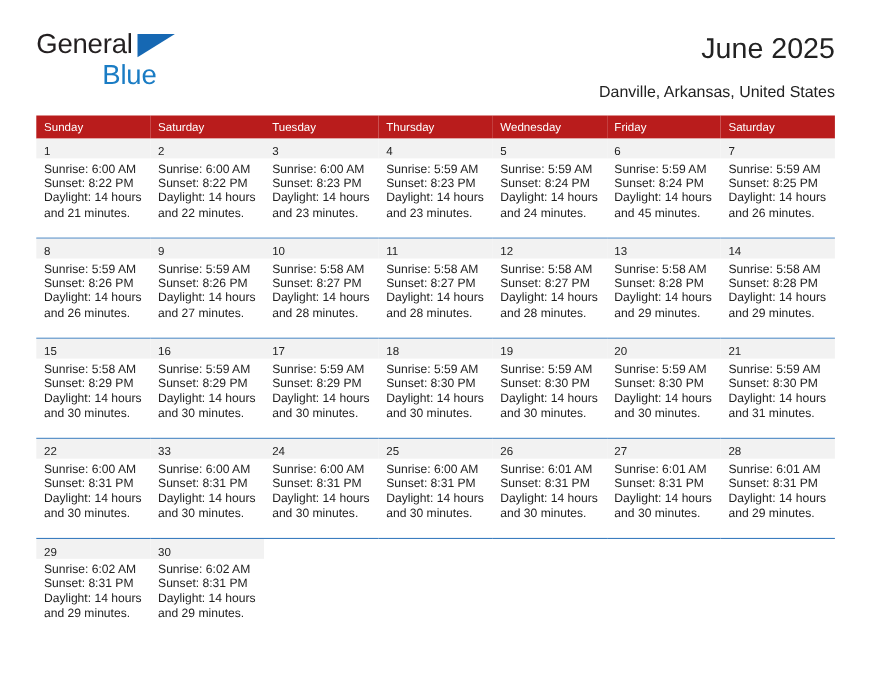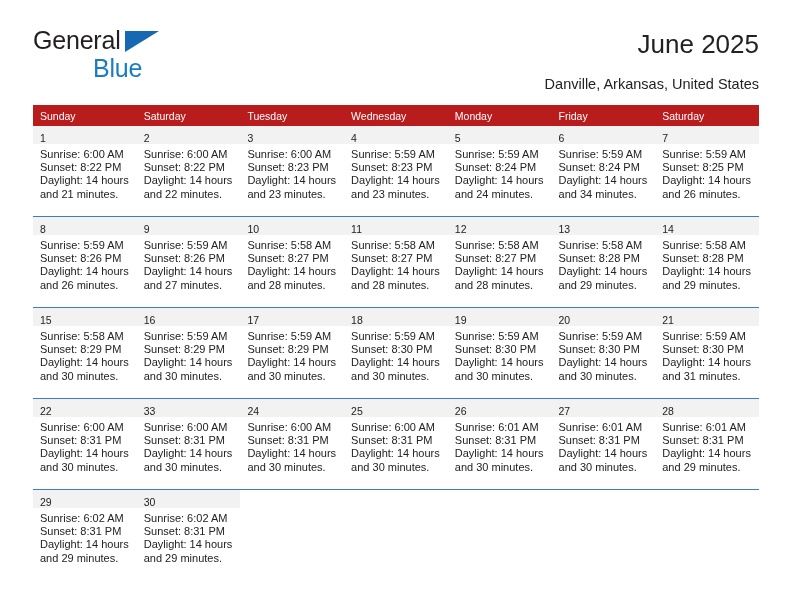--- a/index.html
+++ b/index.html
@@ -166,22 +166,22 @@
     <div class="title">June 2025</div>
     <div class="subtitle">Danville, Arkansas, United States</div>
   </div>
 
   <table class="calendar">
     <thead>
       <tr>
         <th>Sunday</th>
         <th>Saturday</th>
         <th>Tuesday</th>
+        <th>Thursday</th>
         <th>Wednesday</th>
-        <th>Monday</th>
         <th>Friday</th>
         <th>Saturday</th>
       </tr>
     </thead>
     <tbody>
 
       <tr class="weekrow first">
         <td>
           <div class="cell">
             <div class="daynum-band"><span class="daynum">1</span></div>
@@ -237,21 +237,21 @@
             </div>
           </div>
         </td>
         <td>
           <div class="cell">
             <div class="daynum-band"><span class="daynum">6</span></div>
             <div class="info">
               <div>Sunrise: 5:59 AM</div>
               <div>Sunset: 8:24 PM</div>
               <div>Daylight: 14 hours</div>
-              <div>and 34 minutes.</div>
+              <div>and 45 minutes.</div>
             </div>
           </div>
         </td>
         <td>
           <div class="cell">
             <div class="daynum-band"><span class="daynum">7</span></div>
             <div class="info">
               <div>Sunrise: 5:59 AM</div>
               <div>Sunset: 8:25 PM</div>
               <div>Daylight: 14 hours</div>

